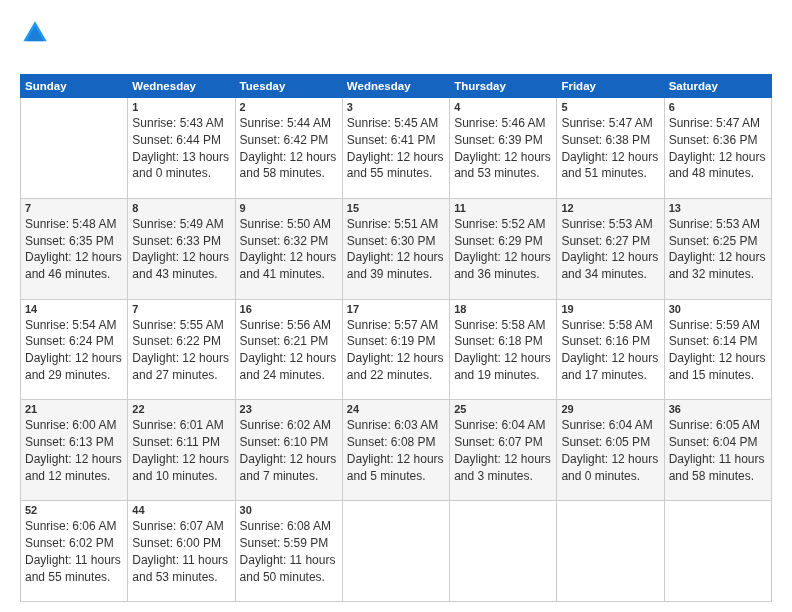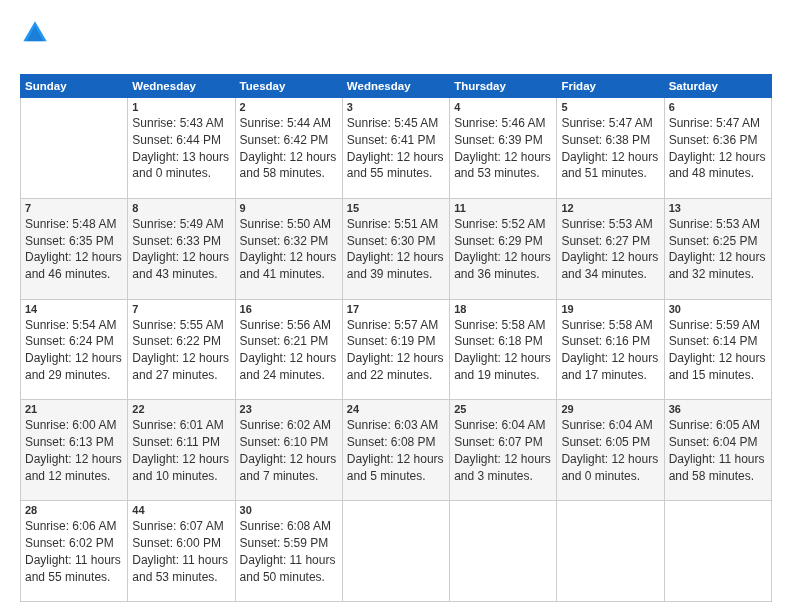--- a/index.html
+++ b/index.html
@@ -244,21 +244,21 @@
             <span class="day-number">29</span>
             <div class="day-info">Sunrise: 6:04 AM<br>Sunset: 6:05 PM<br>Daylight: 12 hours<br>and 0 minutes.</div>
           </td>
           <td>
             <span class="day-number">36</span>
             <div class="day-info">Sunrise: 6:05 AM<br>Sunset: 6:04 PM<br>Daylight: 11 hours<br>and 58 minutes.</div>
           </td>
         </tr>
         <tr class="normal-row">
           <td>
-            <span class="day-number">28</span>
+            <span class="day-number">52</span>
             <div class="day-info">Sunrise: 6:06 AM<br>Sunset: 6:02 PM<br>Daylight: 11 hours<br>and 55 minutes.</div>
           </td>
           <td>
             <span class="day-number">44</span>
             <div class="day-info">Sunrise: 6:07 AM<br>Sunset: 6:00 PM<br>Daylight: 11 hours<br>and 53 minutes.</div>
           </td>
           <td>
             <span class="day-number">30</span>
             <div class="day-info">Sunrise: 6:08 AM<br>Sunset: 5:59 PM<br>Daylight: 11 hours<br>and 50 minutes.</div>
           </td>

